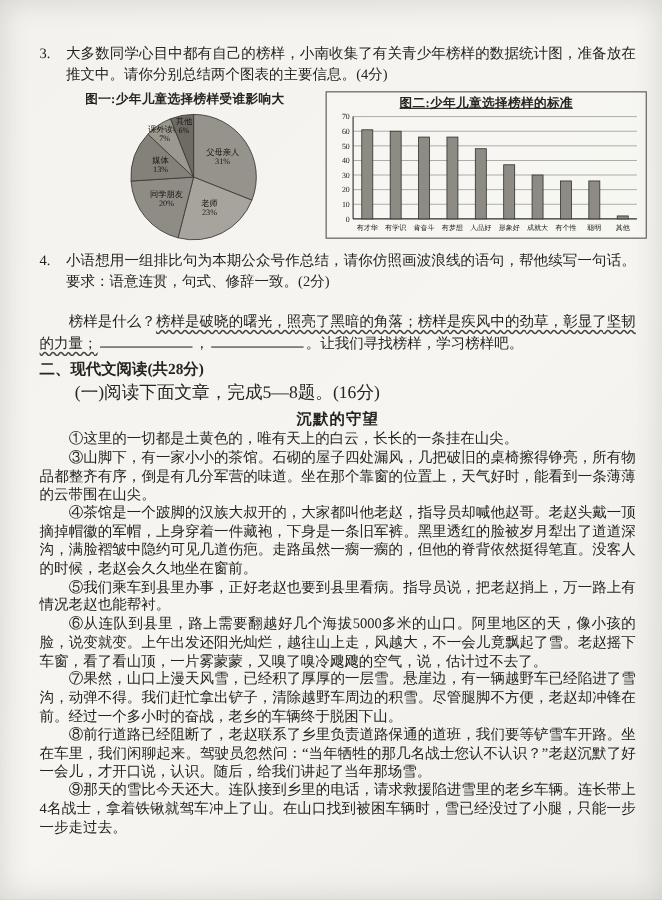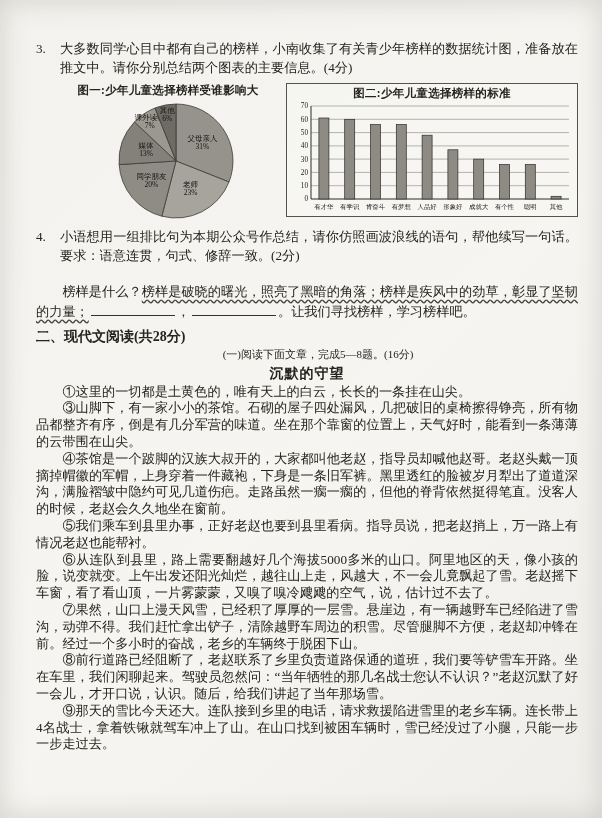--- a/index.html
+++ b/index.html
@@ -6,31 +6,31 @@
   .page{
     width:602px;height:818px;margin:0 auto;position:relative;overflow:hidden;
     background:linear-gradient(135deg,#f3f2ee 0%,#f6f5f1 55%,#efeeea 100%);
     box-shadow:inset 0 0 28px rgba(60,58,52,.18);
     font-family:"Liberation Serif","DejaVu Serif",serif;
     color:#26241f;box-sizing:border-box;padding:40px 24px 0 36px;
   }
   .q-item{display:flex;font-size:13.2px;line-height:1.42;}
   .q-num{width:24px;flex:none;}
   .q-content{flex:1;text-align:justify;}
-  .charts-row{display:flex;margin:6px 0 4px 14px;align-items:flex-start;}
+  .charts-row{display:flex;gap:10px;margin:6px 0 4px 14px;align-items:flex-start;}
   .figure1{width:240px;}
   .figure-title{font-weight:bold;font-size:11.5px;text-align:center;letter-spacing:.3px;}
   .figure1 svg{display:block;margin:2px auto 0;}
-  .figure2{width:294px;border:1.3px solid #55534e;padding:2px 2px 1px;background:rgba(250,249,246,.4);box-sizing:border-box;}
+  .figure2{width:294px;border:1.3px solid #55534e;padding:2px 2px 1px;background:rgba(250,249,246,.4);box-sizing:border-box;text-decoration:underline;}
   .figure2 svg{display:block;}
   .q4-body{font-size:13.2px;line-height:1.5;text-indent:2em;text-align:justify;margin-top:16px;}
   .wavy{text-decoration-line:underline;text-decoration-style:wavy;text-decoration-color:#45433e;text-underline-offset:3px;}
   .blank{display:inline-block;width:84px;border-bottom:1.1px solid #33312d;height:.95em;vertical-align:baseline;margin:0 2px;}
   .sec-heading{font-weight:bold;font-size:14px;margin-top:5px;line-height:1.4;}
-  .sub-instruction{font-size:11px;text-indent:2em;line-height:1.5;text-align:center;}
+  .sub-instruction{font-size:16px;text-indent:2em;line-height:1.5;}
   .essay-title{font-weight:bold;font-size:14px;text-align:center;margin:2px 0 1px;letter-spacing:1px;}
   .para{font-size:13.2px;line-height:16.8px;text-indent:2em;text-align:justify;}
   .footer{position:absolute;left:0;bottom:18px;width:100%;text-align:center;font-size:11.5px;color:#3a3833;letter-spacing:1px;}
   .pie-label{font-size:7.5px;fill:#15130e;}
   .bar-xlabel{font-size:6.4px;fill:#1b1915;}
   .bar-ylabel{font-size:7.2px;fill:#1b1915;}
 </style>
 </head>
 <body>
 

